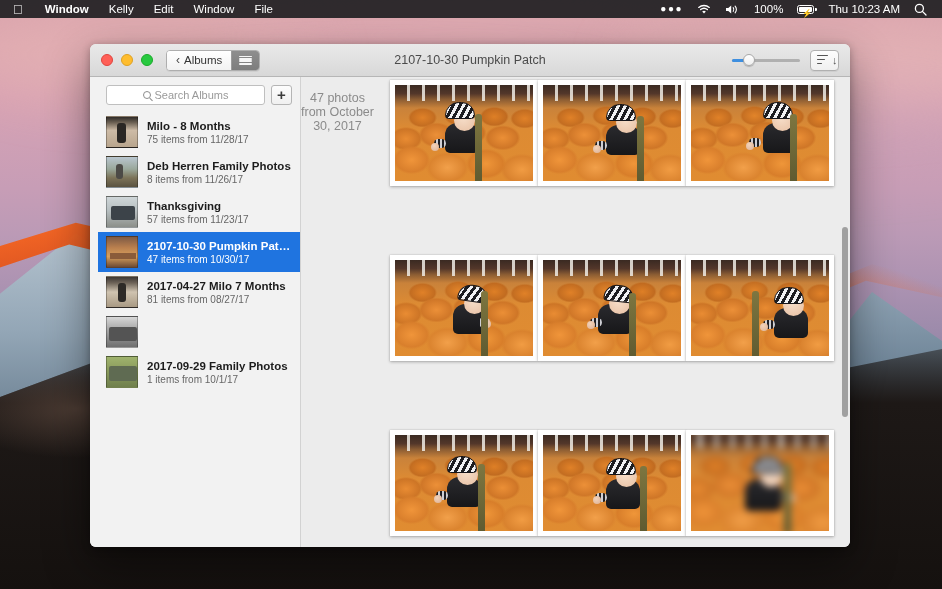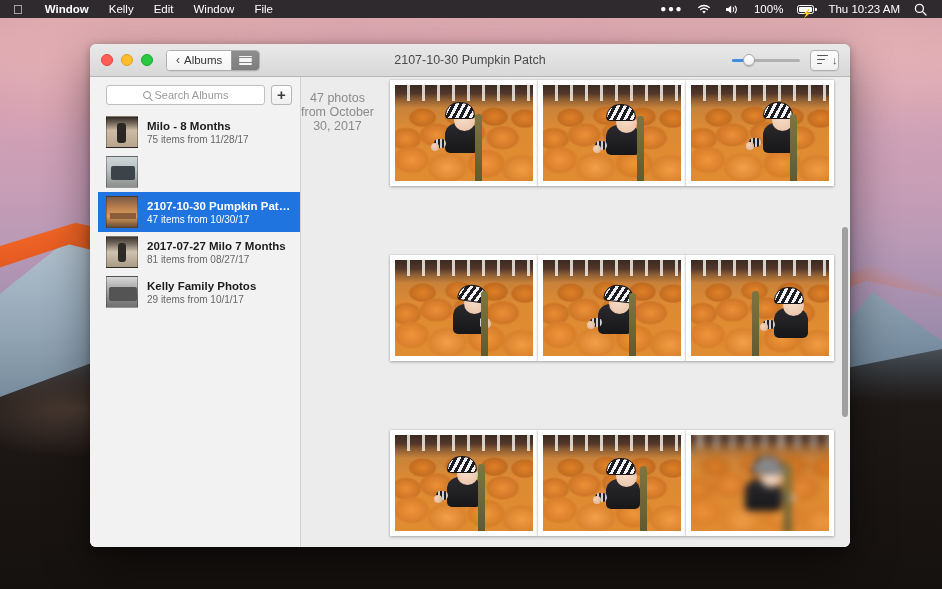--- a/index.html
+++ b/index.html
@@ -423,41 +423,55 @@
       </div>
       <div id="albumlist">
           <div class="album">
             <div class="album-thumb t-milo"></div>
             <div class="album-text">
               <div class="album-title">Milo - 8 Months</div>
               <div class="album-sub">75 items from 11/28/17</div>
             </div>
           </div>
           <div class="album">
+            <div class="album-thumb t-deb"></div>
+            <div class="album-text">
+              <div class="album-title">Deb Herren Family Photos</div>
+              <div class="album-sub">8 items from 11/26/17</div>
+            </div>
+          </div>
+          <div class="album">
             <div class="album-thumb t-thanks"></div>
+            <div class="album-text">
+              <div class="album-title">Thanksgiving</div>
+              <div class="album-sub">57 items from 11/23/17</div>
+            </div>
           </div>
           <div class="album selected">
             <div class="album-thumb t-pump"></div>
             <div class="album-text">
               <div class="album-title">2107-10-30 Pumpkin Patch</div>
               <div class="album-sub">47 items from 10/30/17</div>
             </div>
           </div>
           <div class="album">
             <div class="album-thumb t-milo7"></div>
             <div class="album-text">
-              <div class="album-title">2017-07-27 Milo 7 Months</div>
+              <div class="album-title">2017-04-27 Milo 7 Months</div>
               <div class="album-sub">81 items from 08/27/17</div>
             </div>
           </div>
           <div class="album">
             <div class="album-thumb t-kelly"></div>
+          </div>
+          <div class="album">
+            <div class="album-thumb t-fam"></div>
             <div class="album-text">
-              <div class="album-title">Kelly Family Photos</div>
-              <div class="album-sub">29 items from 10/1/17</div>
+              <div class="album-title">2017-09-29 Family Photos</div>
+              <div class="album-sub">1 items from 10/1/17</div>
             </div>
           </div>
         </div>
     </div>
 
     <div id="content">
       <div id="content-header">47 photos from October 30, 2017</div>
       <div id="grid">
           <div class="photo" title="baby in striped hat smiling among pumpkins">
             <div class="img">

